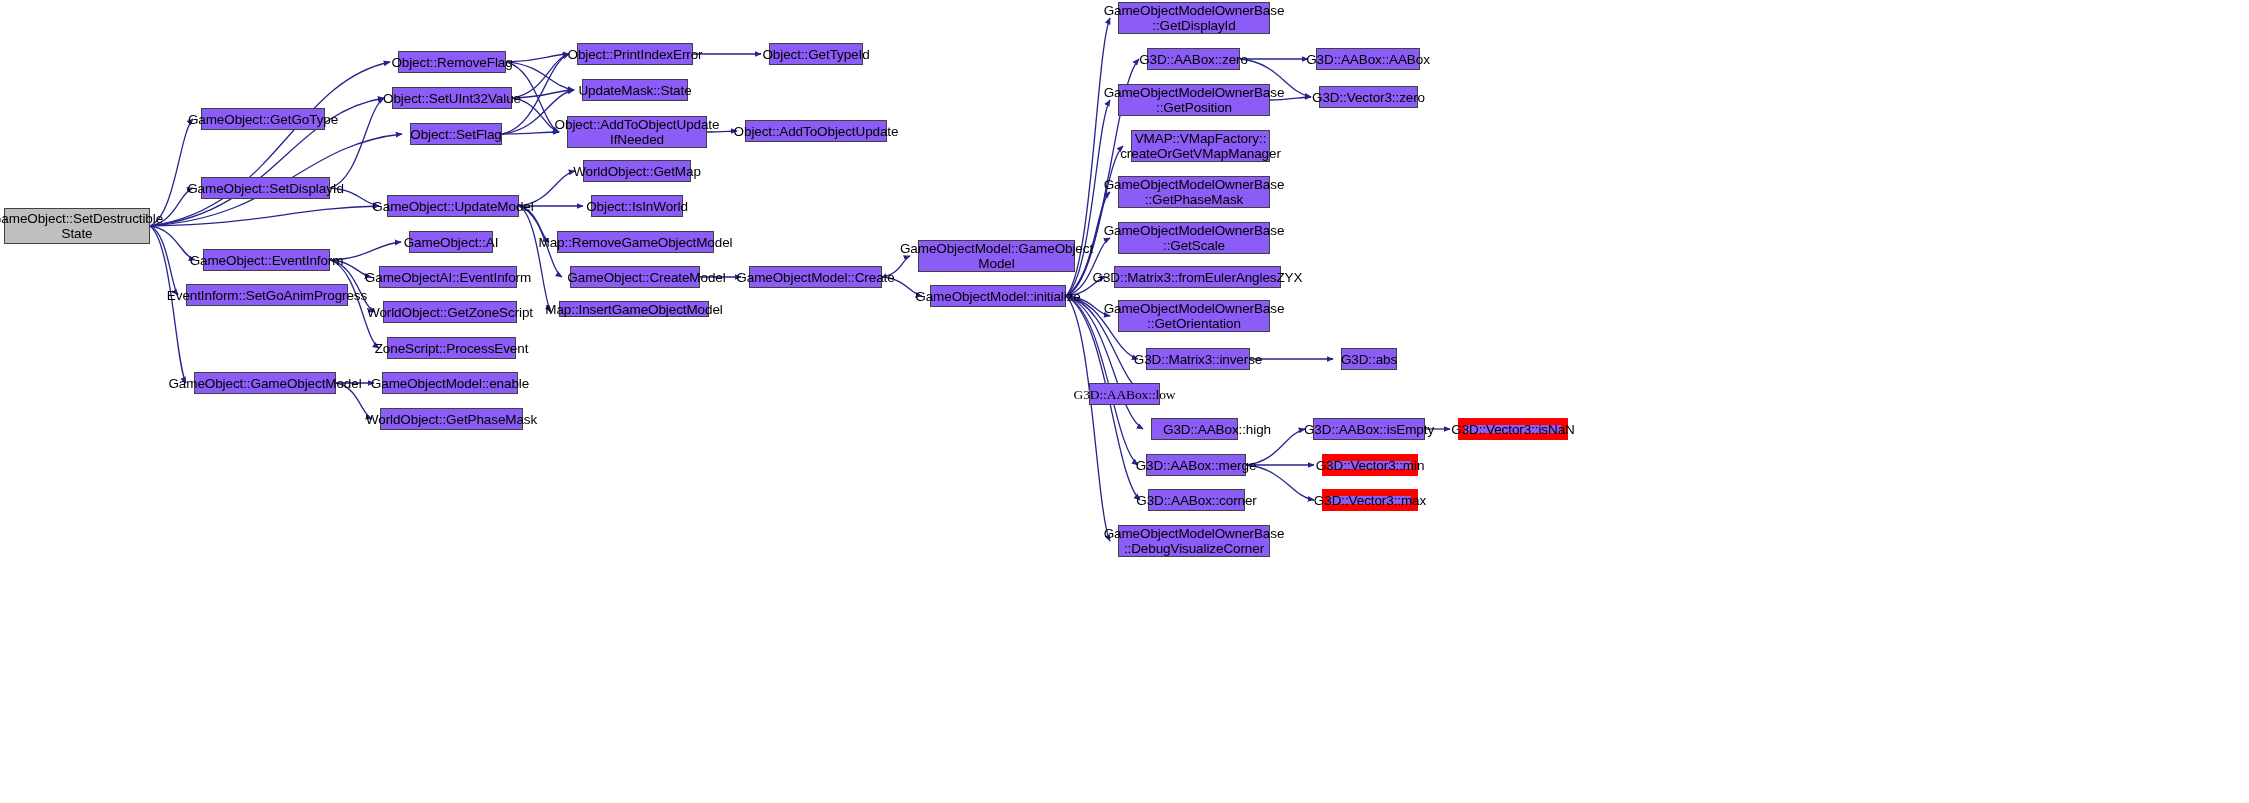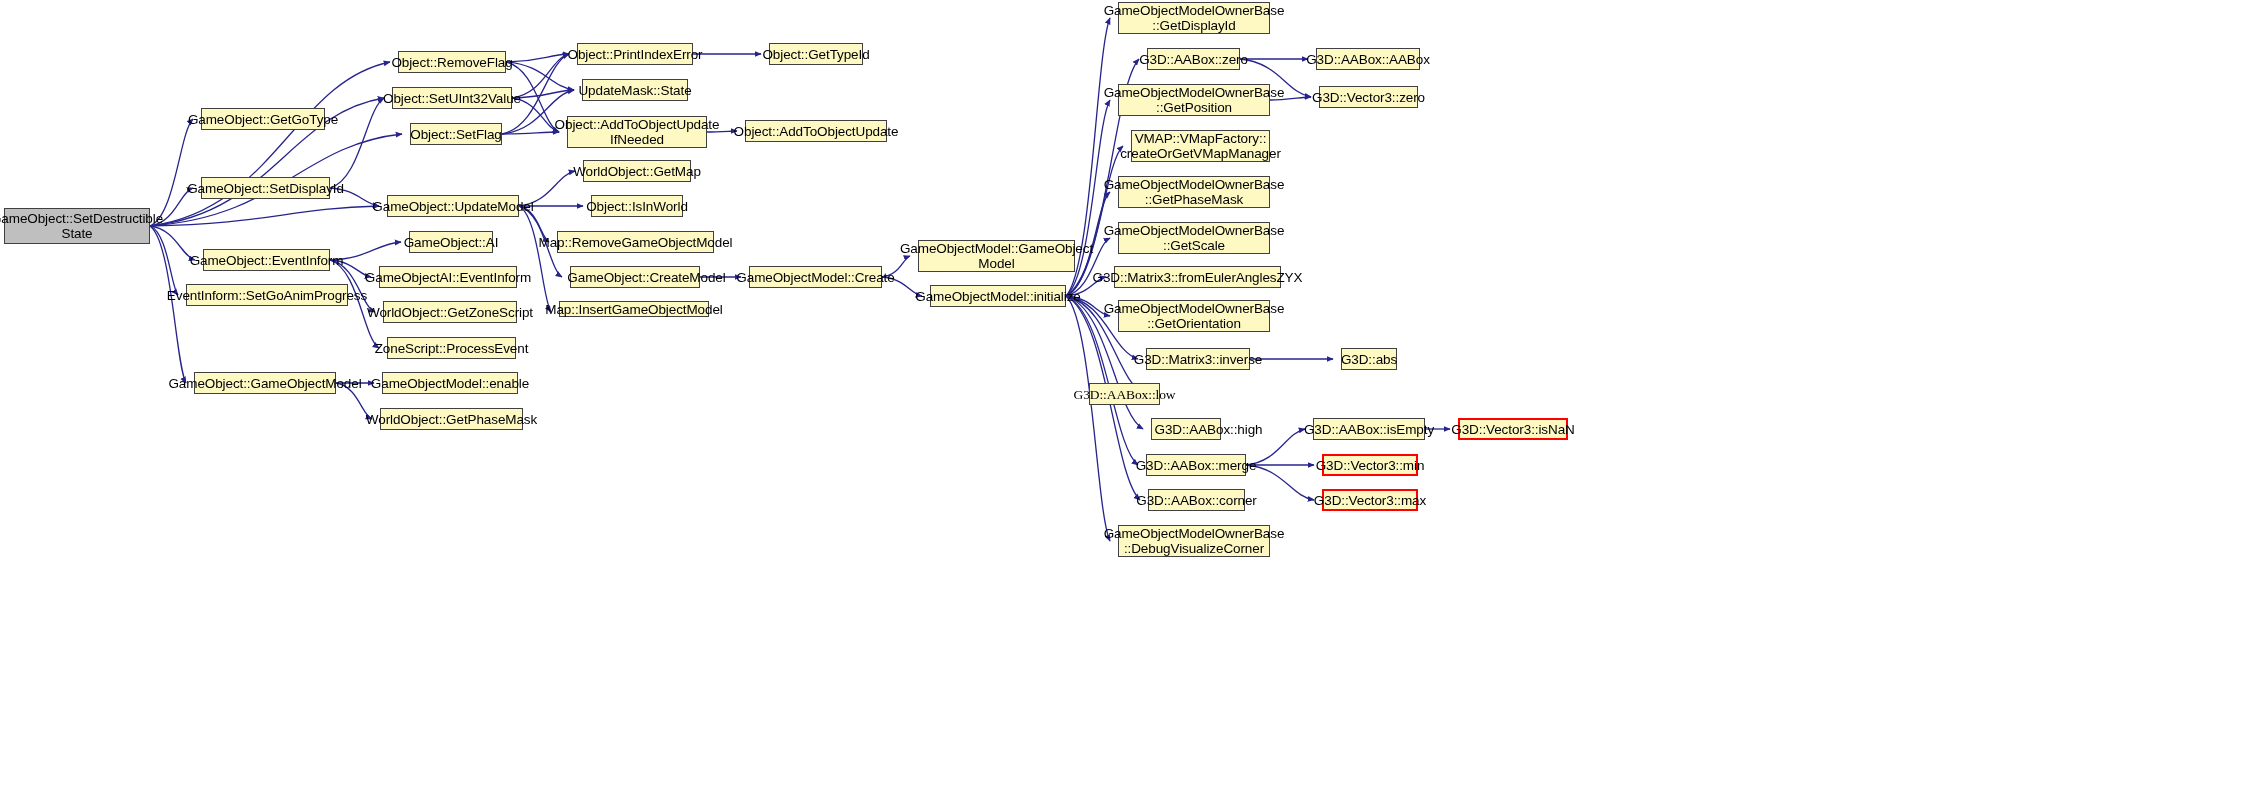--- a/index.html
+++ b/index.html
@@ -23,35 +23,35 @@
     height: 803px;
     pointer-events: none;
   }
   .node {
     position: absolute;
     box-sizing: border-box;
     display: flex;
     align-items: center;
     justify-content: center;
     text-align: center;
-    background: #fef9c3;
+    background: #8b5cf6;
     border: 1px solid #404040;
     color: #000000;
     font-size: 13.5px;
     line-height: 15px;
     letter-spacing: -0.1px;
     white-space: pre-line;
     z-index: 5;
   }
   .node.root {
     background: #bfbfbf;
     border: 1px solid #404040;
   }
   .node.highlight {
-    border: 2px solid #7f1d1d;
+    border: 7px solid #7f1d1d;
   }
 </style>
 </head>
 <body>
 
 <div id="graph">
   <svg class="edges" xmlns="http://www.w3.org/2000/svg">
       <defs>
         <marker id="arrow" viewBox="0 0 10 10" refX="9" refY="5" markerWidth="7" markerHeight="7" orient="auto-start-reverse" markerUnits="userSpaceOnUse">
           <path d="M 0 0.8 L 10 5 L 0 9.2 z" fill="#26248c"></path>
@@ -158,21 +158,21 @@
 createOrGetVMapManager</div>
       <div class="node" style="left: 1118px; top: 176px; width: 152px; height: 32px;">GameObjectModelOwnerBase
 ::GetPhaseMask</div>
       <div class="node" style="left: 1118px; top: 222px; width: 152px; height: 32px;">GameObjectModelOwnerBase
 ::GetScale</div>
       <div class="node" style="left: 1114px; top: 266px; width: 167px; height: 22px;">G3D::Matrix3::fromEulerAnglesZYX</div>
       <div class="node" style="left: 1118px; top: 300px; width: 152px; height: 32px;">GameObjectModelOwnerBase
 ::GetOrientation</div>
       <div class="node" style="left: 1146px; top: 348px; width: 104px; height: 22px;">G3D::Matrix3::inverse</div>
       <div class="node" style="left: 1089px; top: 383px; width: 71px; height: 22px; font-family: Liberation Serif, serif;">G3D::AABox::low</div>
-      <div class="node" style="left: 1151px; top: 418px; width: 70px; height: 22px; padding-left: 45px;">G3D::AABox::high</div>
+      <div class="node" style="left: 1151px; top: 418px; width: 87px; height: 22px; padding-left: 45px;">G3D::AABox::high</div>
       <div class="node" style="left: 1146px; top: 454px; width: 100px; height: 22px;">G3D::AABox::merge</div>
       <div class="node" style="left: 1148px; top: 489px; width: 97px; height: 22px;">G3D::AABox::corner</div>
       <div class="node" style="left: 1118px; top: 525px; width: 152px; height: 32px;">GameObjectModelOwnerBase
 ::DebugVisualizeCorner</div>
       <div class="node" style="left: 1316px; top: 48px; width: 104px; height: 22px;">G3D::AABox::AABox</div>
       <div class="node" style="left: 1319px; top: 86px; width: 99px; height: 22px;">G3D::Vector3::zero</div>
       <div class="node" style="left: 1341px; top: 348px; width: 56px; height: 22px;">G3D::abs</div>
       <div class="node" style="left: 1313px; top: 418px; width: 112px; height: 22px;">G3D::AABox::isEmpty</div>
       <div class="node highlight" style="left: 1322px; top: 454px; width: 96px; height: 22px; border-color: rgb(255, 0, 0);">G3D::Vector3::min</div>
       <div class="node highlight" style="left: 1322px; top: 489px; width: 96px; height: 22px; border-color: rgb(255, 0, 0);">G3D::Vector3::max</div>

